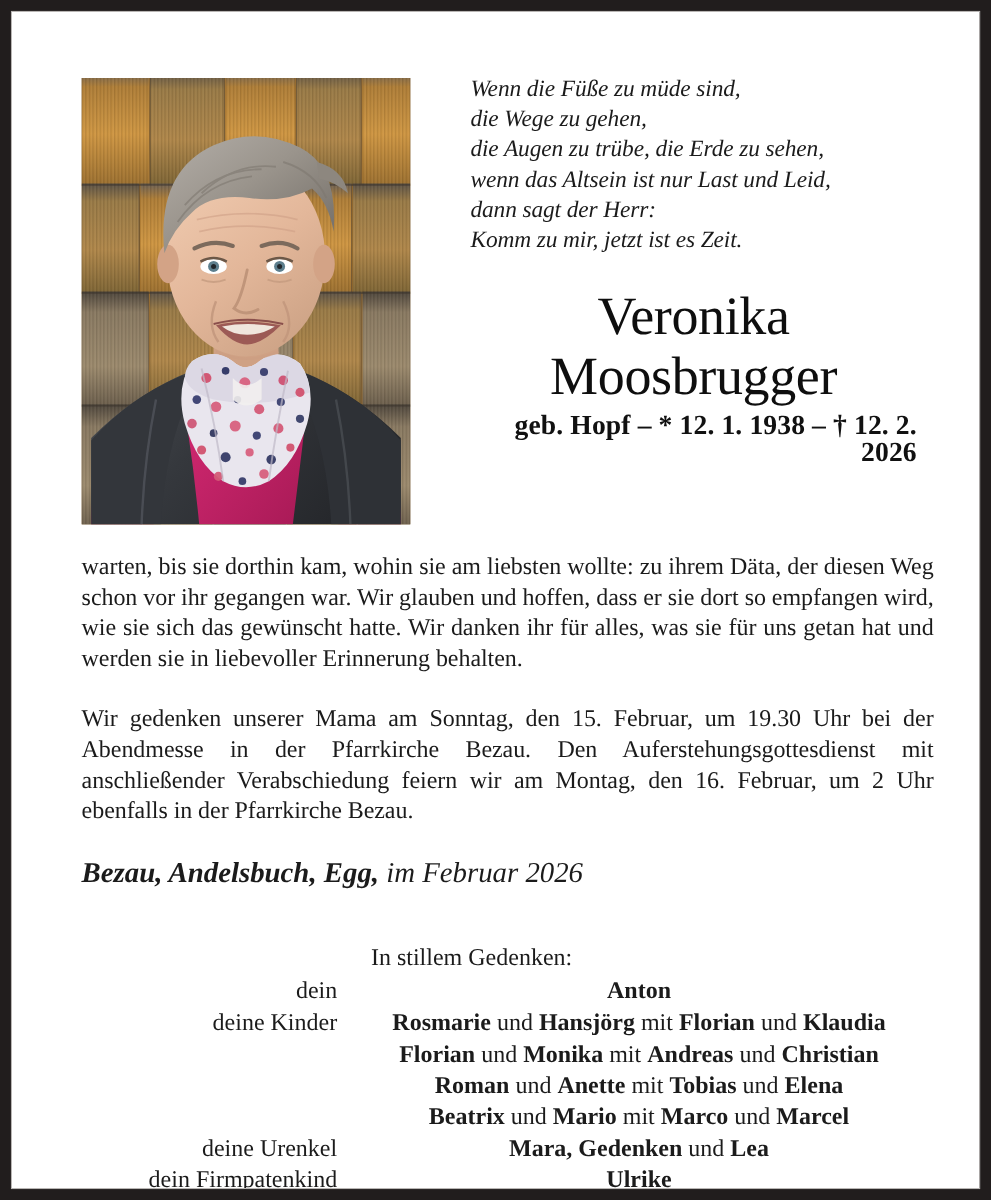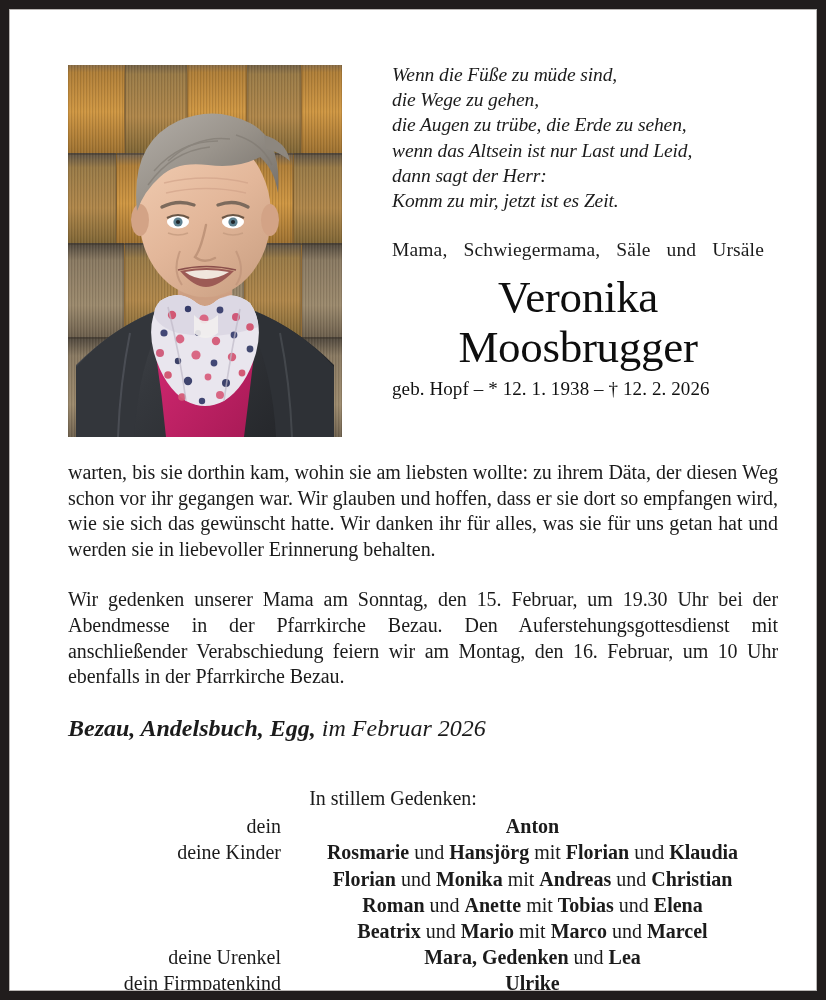--- a/index.html
+++ b/index.html
@@ -102,25 +102,25 @@
     font-size: 45px;
     line-height: 50px;
     color: #0e0e0e;
     text-align: center;
     white-space: pre-line;
     letter-spacing: -0.3px;
   }
 
   .dates {
     margin-top: 6px;
-    font-weight: normal;
-    font-size: 19px;
+    font-weight: bold;
+    font-size: 23px;
     line-height: 22px;
     color: #111111;
-    text-align: left;
+    text-align: right;
     letter-spacing: 0.1px;
   }
 
   
   .body-block {
     position: absolute;
     left: 58px;
     top: 450px;
     width: 710px;
   }
@@ -403,34 +403,33 @@
       <div class="right-col">
 
         <div class="poem">Wenn die Füße zu müde sind,
 die Wege zu gehen,
 die Augen zu trübe, die Erde zu sehen,
 wenn das Altsein ist nur Last und Leid,
 dann sagt der Herr:
 Komm zu mir, jetzt ist es Zeit.</div>
 
         <div class="intro">
-          <div class="l2">Mama, Schwiegermama, Säle und Ursäle</div>
         </div>
 
         <div class="deceased-name">Veronika
 Moosbrugger</div>
 
         <div class="dates">geb. Hopf – * 12. 1. 1938 – † 12. 2. 2026</div>
       </div>
     </div>
 
     <div class="body-block">
       <div class="para">warten, bis sie dorthin kam, wohin sie am liebsten wollte: zu ihrem Däta, der diesen Weg schon vor ihr gegangen war. Wir glauben und hoffen, dass er sie dort so empfangen wird, wie sie sich das gewünscht hatte. Wir danken ihr für alles, was sie für uns getan hat und werden sie in liebevoller Erinnerung behalten.</div>
 
-      <div class="para gap">Wir gedenken unserer Mama am Sonntag, den 15. Februar, um 19.30 Uhr bei der Abendmesse in der Pfarrkirche Bezau. Den Auferstehungsgottesdienst mit anschließender Verabschiedung feiern wir am Montag, den 16. Februar, um 10 Uhr ebenfalls in der Pfarrkirche Bezau.</div>
+      <div class="para gap">Wir gedenken unserer Mama am Sonntag, den 15. Februar, um 19.30 Uhr bei der Abendmesse in der Pfarrkirche Bezau. Den Auferstehungsgottesdienst mit anschließender Verabschiedung feiern wir am Montag, den 16. Februar, um 2 Uhr ebenfalls in der Pfarrkirche Bezau.</div>
 
       <div class="place-line">
         <b>Bezau, Andelsbuch, Egg,</b><span> im Februar 2026</span>
       </div>
     </div>
 
     <div class="names-block">
       <div class="names-head">In stillem Gedenken:</div>
 
       <div id="family-rows">

